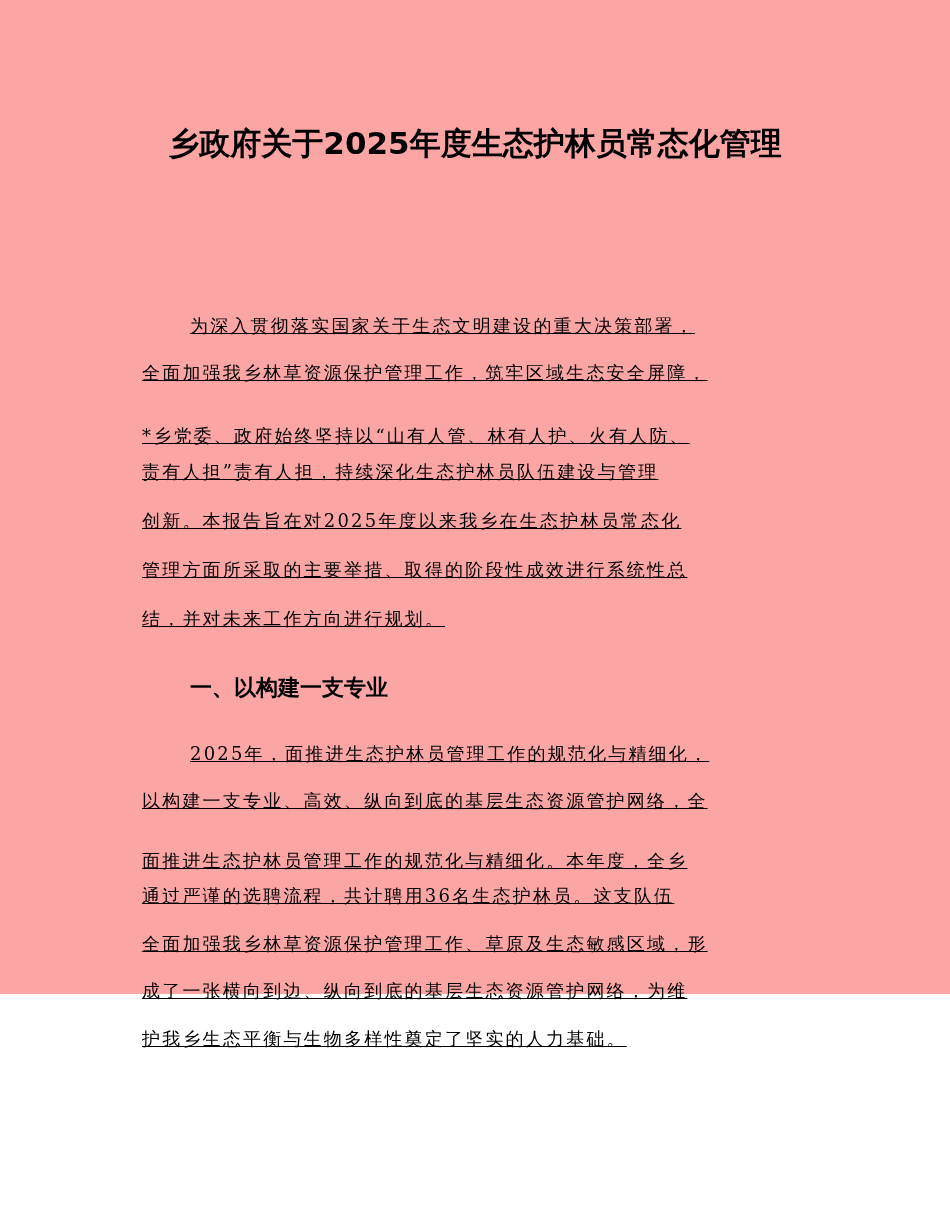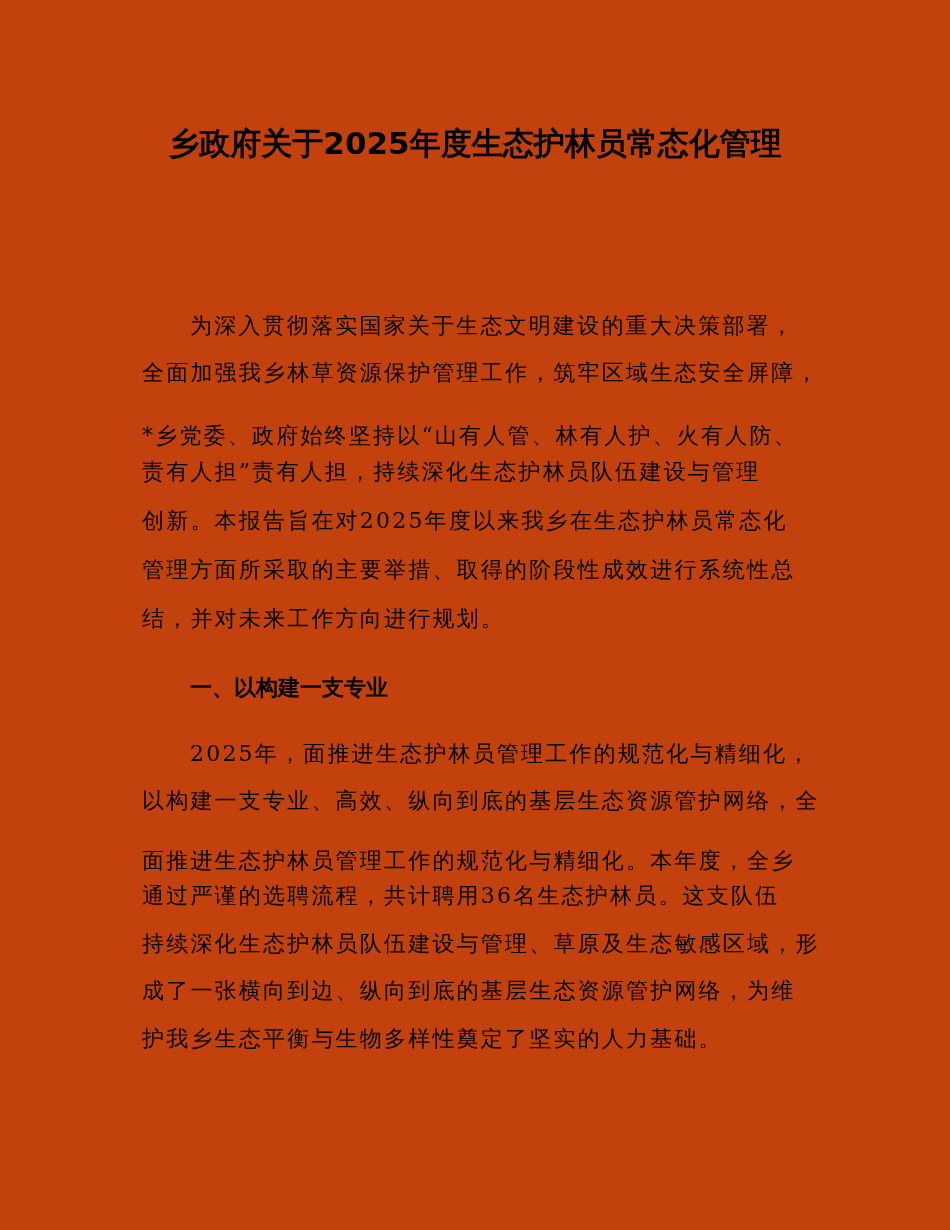--- a/index.html
+++ b/index.html
@@ -13,46 +13,47 @@
       position: relative;
       overflow: hidden;
       font-family: "DejaVu Serif", "Liberation Serif", serif;
       color: #000000;
     }
     .page {
       position: absolute;
       left: 0;
       top: 0;
       width: 950px;
-      height: 1230px;
-      background: #c2410c;
+      height: 994px;
+      background: #fca5a5;
     }
     .title {
       position: absolute;
       left: 100px;
       width: 750px;
       text-align: center;
       font-family: "DejaVu Sans", "Liberation Sans", sans-serif;
       font-weight: bold;
       font-size: 31px;
       line-height: 48px;
       letter-spacing: 0px;
       top: 119px;
     }
     .title .tline {
       display: block;
       white-space: nowrap;
     }
     .body-line {
       position: absolute;
       left: 142px;
-      font-size: 22px;
+      font-size: 18px;
       line-height: 30px;
       white-space: nowrap;
       letter-spacing: 2.2px;
+      text-decoration: underline;
     }
     .indent {
       left: 190px;
     }
     .heading {
       position: absolute;
       left: 190px;
       font-family: "DejaVu Sans", "Liberation Sans", sans-serif;
       font-weight: bold;
       font-size: 22px;
@@ -79,18 +80,18 @@
     <div class="body-line" style="top:604px">结，并对未来工作方向进行规划。</div>
   </div>
 
   <div class="heading" style="top:673px">一、以构建一支专业</div>
 
   <div>
     <div class="body-line indent" style="top:739px">2025年，面推进生态护林员管理工作的规范化与精细化，</div>
     <div class="body-line" style="top:786px">以构建一支专业、高效、纵向到底的基层生态资源管护网络，全</div>
     <div class="body-line" style="top:846px">面推进生态护林员管理工作的规范化与精细化。本年度，全乡</div>
     <div class="body-line" style="top:881px">通过严谨的选聘流程，共计聘用36名生态护林员。这支队伍</div>
-    <div class="body-line" style="top:929px">持续深化生态护林员队伍建设与管理、草原及生态敏感区域，形</div>
+    <div class="body-line" style="top:929px">全面加强我乡林草资源保护管理工作、草原及生态敏感区域，形</div>
     <div class="body-line" style="top:976px">成了一张横向到边、纵向到底的基层生态资源管护网络，为维</div>
     <div class="body-line" style="top:1024px">护我乡生态平衡与生物多样性奠定了坚实的人力基础。</div>
   </div>
 
 </div>
 
 </body></html>

